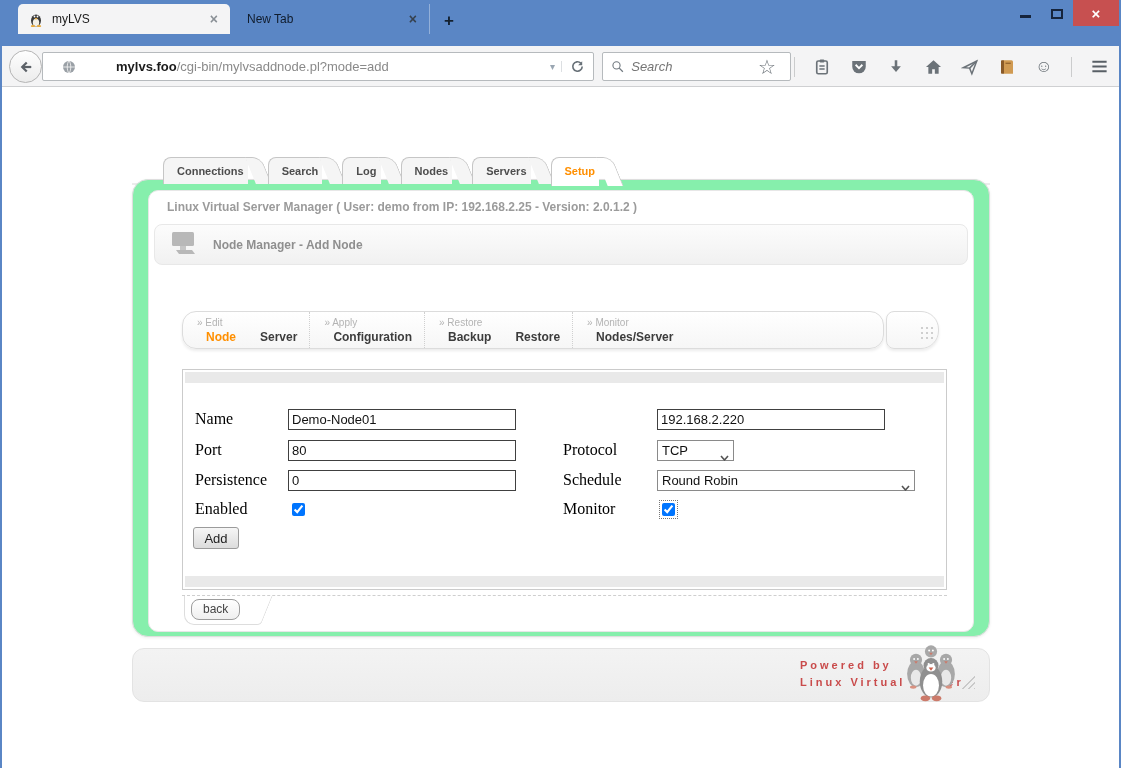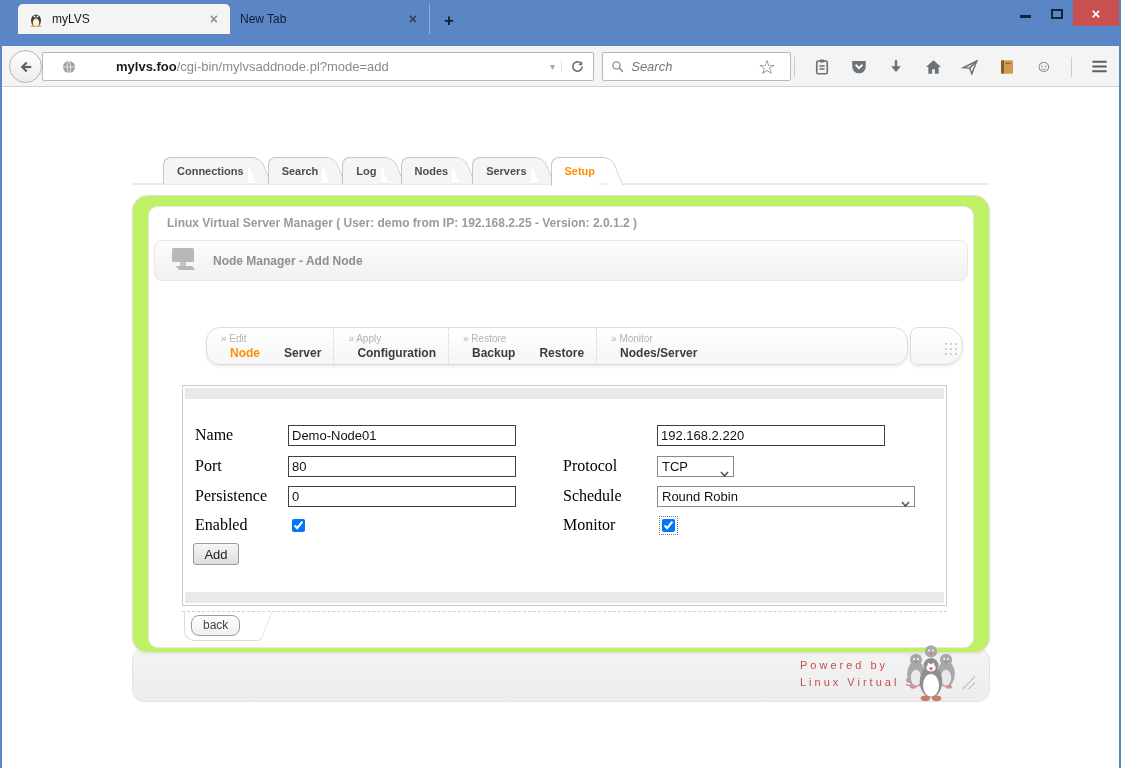--- a/index.html
+++ b/index.html
@@ -16,21 +16,21 @@
   .wbtn .min-glyph { width:11px; height:3px; background:#16243c; margin-top:8px; }
   .wbtn .max-glyph { width:12px; height:10px; border:2px solid #16243c; margin-top:4px; }
   .wbtn-close { width:46px; height:26px; background:#c75050; color:#fff; font-size:15px; font-weight:bold;
                 display:flex; align-items:center; justify-content:center; }
 
   .tabstrip { position:absolute; left:16px; bottom:12px; display:flex; align-items:flex-end; height:30px; }
   .fftab { position:relative; display:flex; align-items:center; height:30px; width:212px; padding:0 8px 0 10px; font-size:12px; }
   .fftab.active { background:#f4f4f5; border-radius:5px 5px 0 0; color:#1a1a1a; }
   .fftab.bg { color:#101c2c; border-right:1px solid rgba(255,255,255,0.35); width:200px; }
   .fftab-title { flex:1; margin-left:8px; white-space:nowrap; overflow:hidden; }
-  .fftab.bg .fftab-title { margin-left:0; }
+  .fftab.bg .fftab-title { margin-left:7px; }
   .fftab-close { color:#8a9096; font-size:14px; font-weight:bold; padding:0 4px; }
   .fftab.bg .fftab-close { color:#36414e; }
   .favicon { width:16px; height:16px; display:inline-block; }
   .newtab-btn { width:30px; height:26px; margin-left:4px; color:#13202f; font-size:17px; font-weight:bold;
                 display:flex; align-items:center; justify-content:center; }
 
   
   .navbar { position:relative; height:41px; background:#f4f4f5; border-bottom:1px solid #cfd0d2; }
   .back-btn { position:absolute; left:7px; top:4px; width:33px; height:33px; border-radius:50%;
               background:linear-gradient(#fefefe,#ececec); border:1px solid #b4b4b4; z-index:2;
@@ -61,38 +61,38 @@
   .lvstab { position:relative; height:27px; line-height:26px; padding:0 4px 0 13px; margin-right:20px;
             font-size:11px; font-weight:bold; color:#4d4d4d; background:#f5f5f5;
             border-top:1px solid #c6c6c6; border-left:1px solid #c6c6c6; border-top-left-radius:8px; }
   .lvstab::after { content:""; position:absolute; top:-1px; right:-13px; width:15px; height:100%;
             background:inherit; border-top:1px solid #c6c6c6; border-right:1px solid #c6c6c6;
             border-top-right-radius:9px; transform:skewX(22deg); transform-origin:0 0; }
   .lvstab > span { position:relative; z-index:1; }
   .lvstab.active { background:#fff; color:#ff8f00; height:29px; }
   .tabline { position:absolute; left:130px; top:96px; width:858px; height:2px; background:#ececec; z-index:1; }
 
-  .main-card { position:absolute; left:130px; top:108px; width:858px; height:458px;
-               border:1px solid #dedede; border-radius:16px; background:#bef264;
+  .main-card { position:absolute; left:130px; top:92px; width:858px; height:458px;
+               border:1px solid #dedede; border-radius:16px; background:#86efac;
                box-shadow:0 1px 3px rgba(0,0,0,0.07); z-index:1; }
   .card-inner { position:absolute; left:15px; right:15px; top:10px; bottom:4px;
                 background:#fff; border:1px solid #e7e7e7; border-radius:10px; }
 
   .lvs-header { position:absolute; left:18px; top:9px; font-size:12px; font-weight:bold; color:#9b9b9b; }
 
   .section-bar { position:absolute; left:5px; right:5px; top:33px; height:41px;
                  border:1px solid #e8e8e8; border-radius:8px;
                  background:linear-gradient(#fcfcfc,#f1f1f1); display:flex; align-items:center; }
   .section-icon { margin-left:14px; width:28px; }
   .section-title { margin-left:16px; font-size:12px; font-weight:bold; color:#8f8f8f; }
 
   .menu-wrap { position:absolute; left:33px; top:120px; height:38px; display:flex; }
   .menu-main, .menu-cap { background:linear-gradient(#ffffff,#f6f6f6); border:1px solid #dcdcdc;
                 box-shadow:0 2px 3px rgba(0,0,0,0.08); height:38px; }
-  .menu-main { width:702px; border-radius:14px; display:flex;margin-left:24px; }
+  .menu-main { width:702px; border-radius:14px; display:flex; }
   .menu-cap { width:53px; margin-left:2px; border-radius:8px 18px 18px 8px; position:relative; }
   .grip-dots { position:absolute; right:15px; top:15px; width:2px; height:2px; background:#cfcfcf;
                box-shadow:5px 0 #cfcfcf,10px 0 #cfcfcf,0 5px #cfcfcf,5px 5px #cfcfcf,10px 5px #cfcfcf,
                           0 10px #cfcfcf,5px 10px #cfcfcf,10px 10px #cfcfcf; }
   .menu-group { padding:5px 12px 0 14px; }
   .menu-group + .menu-group { border-left:1px dotted #d0d0d0; }
   .mg-label { font-size:10px; color:#b3b3b3; }
   .mg-items { display:flex; gap:24px; padding:2px 0 0 9px; font-size:12px; font-weight:bold; color:#3c3c3c; }
   .mg-item { cursor:pointer; }
   .mg-item.active { color:#ff8f00; }
@@ -121,21 +121,21 @@
   .back-tab::after { content:""; position:absolute; top:0; right:-17px; bottom:-1px; width:18px;
               border-right:1px solid #ddd; border-bottom:1px solid #ddd; border-bottom-right-radius:4px;
               transform:skewX(-22deg); transform-origin:100% 100%; }
   .back-btn2 { position:absolute; left:6px; top:3px; padding:2px 11px 3px; font-size:12px; color:#444;
               border:1px solid #9c9c9c; border-radius:8px; background:linear-gradient(#ffffff,#efefef);
               font-family:"Liberation Sans",sans-serif; }
 
   .footer-card { position:absolute; left:130px; top:561px; width:858px; height:54px;
                  border:1px solid #e3e3e3; border-radius:12px;
                  background:linear-gradient(#f3f3f3,#ededed); }
-  .powered { position:absolute; left:667px; top:8px; color:#c94b4b; font-size:11px; font-weight:normal;
+  .powered { position:absolute; left:667px; top:8px; color:#c94b4b; font-size:11px; font-weight:bold;
              letter-spacing:3px; line-height:17px; white-space:nowrap; }
   .penguins { position:absolute; left:768px; top:-7px; z-index:3; }
   .resize-grip { position:absolute; right:14px; bottom:12px; width:16px; height:14px;
                  background:repeating-linear-gradient(135deg,#c9c9c9 0 1px,transparent 1px 4px);
                  clip-path:polygon(100% 0,100% 100%,0 100%); }
 </style>
 </head>
 <body>
 
 <div class="screen">

